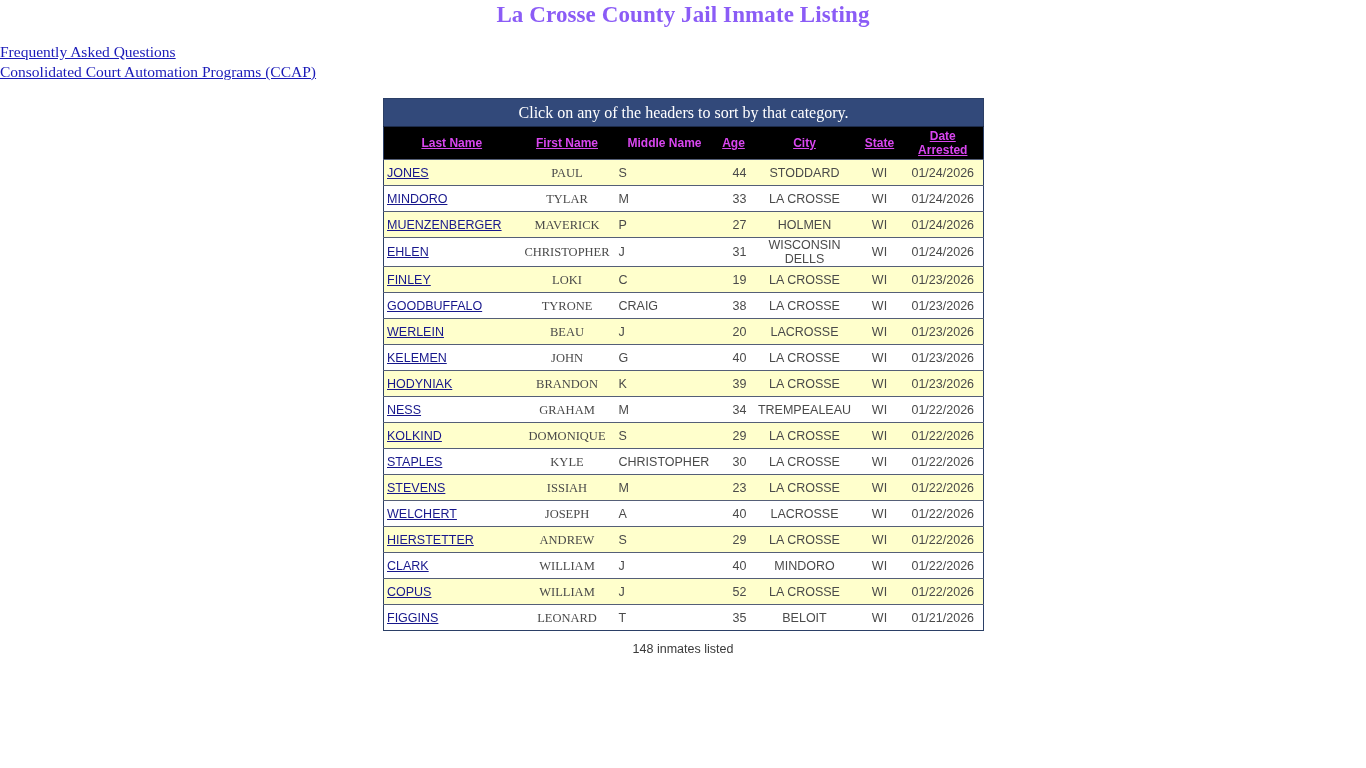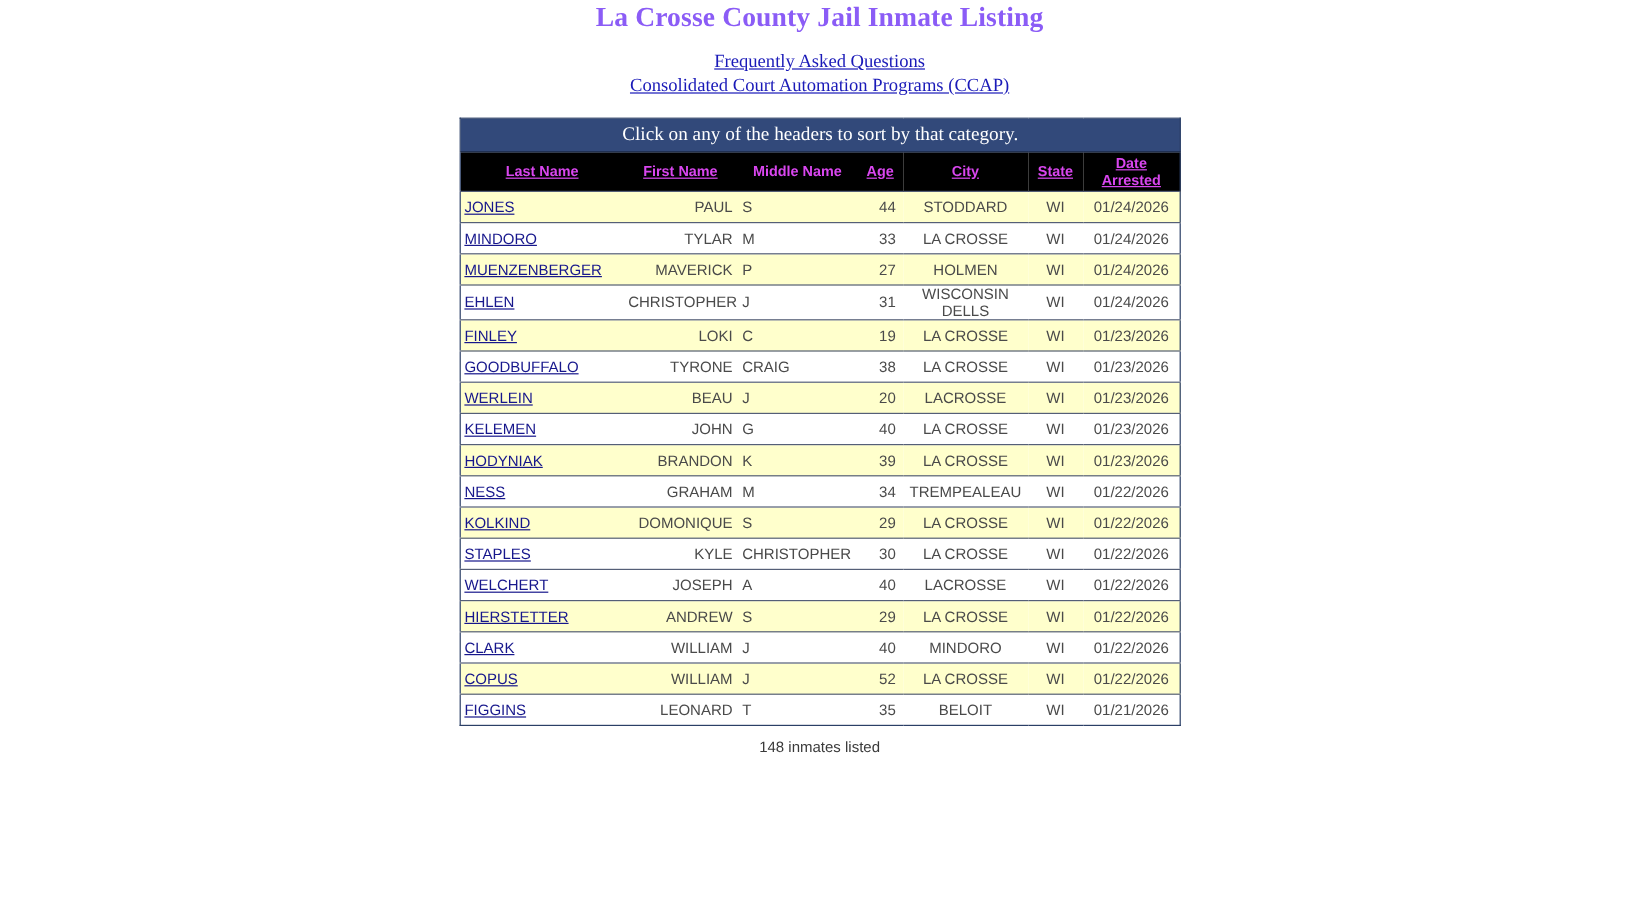--- a/index.html
+++ b/index.html
@@ -30,21 +30,21 @@
     text-align: center;
     color: #8b5cf6;
     margin: 0;
     padding-top: 2px;
     line-height: 26px;
     letter-spacing: 0.1px;
   }
 
   
   .links-block {
-    text-align: center;
+    text-align: left;
     margin-top: 14px;
     line-height: 20px;
   }
   .top-link {
     font-family: "Liberation Serif", serif;
     font-size: 15.5px;
     color: #1a1ab8;
     text-decoration: underline;
     display: inline-block;
     cursor: pointer;
@@ -109,21 +109,21 @@
     border-top: 1px solid #555f77;
     line-height: 14px;
     vertical-align: middle;
     overflow: visible;
     white-space: nowrap;
   }
   tbody tr.alt td { background: #ffffcc; }
   tbody tr.plain td { background: #ffffff; }
 
   tbody tr td.c-last { text-align: left; padding-left: 3px; }
-  tbody tr td.c-first { text-align: right; }
+  tbody tr td.c-first { text-align: center; font-family: Liberation Serif, serif; }
   tbody tr td.c-middle { text-align: left; }
   tbody tr td.c-age { text-align: right; padding-right: 6px; }
   tbody tr td.c-city { text-align: center; white-space: normal; }
   tbody tr td.c-state { text-align: center; }
   tbody tr td.c-date { text-align: center; }
 
   .name-link {
     color: #17178c;
     text-decoration: underline;
     cursor: pointer;
@@ -302,20 +302,29 @@
           </tr>
           <tr class="plain">
             <td class="c-last"><a class="name-link">STAPLES</a></td>
             <td class="c-first">KYLE</td>
             <td class="c-middle">CHRISTOPHER</td>
             <td class="c-age">30</td>
             <td class="c-city">LA CROSSE</td>
             <td class="c-state">WI</td>
             <td class="c-date">01/22/2026</td>
           </tr>
+          <tr class="alt">
+            <td class="c-last"><a class="name-link">STEVENS</a></td>
+            <td class="c-first">ISSIAH</td>
+            <td class="c-middle">M</td>
+            <td class="c-age">23</td>
+            <td class="c-city">LA CROSSE</td>
+            <td class="c-state">WI</td>
+            <td class="c-date">01/22/2026</td>
+          </tr>
           <tr class="plain">
             <td class="c-last"><a class="name-link">WELCHERT</a></td>
             <td class="c-first">JOSEPH</td>
             <td class="c-middle">A</td>
             <td class="c-age">40</td>
             <td class="c-city">LACROSSE</td>
             <td class="c-state">WI</td>
             <td class="c-date">01/22/2026</td>
           </tr>
           <tr class="alt">

